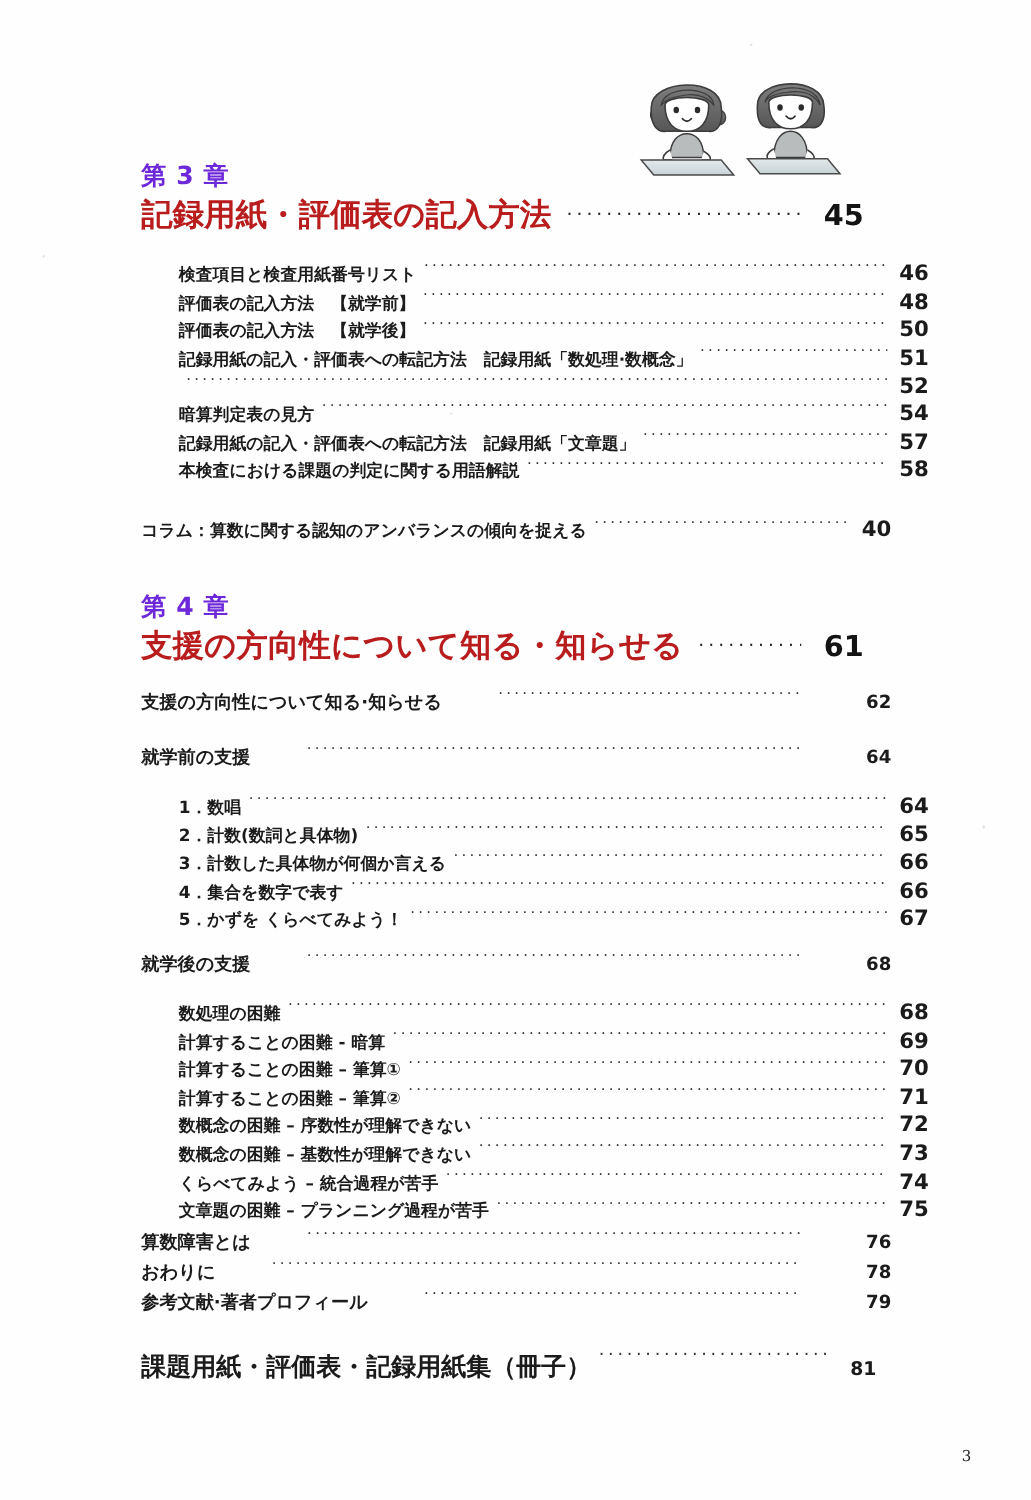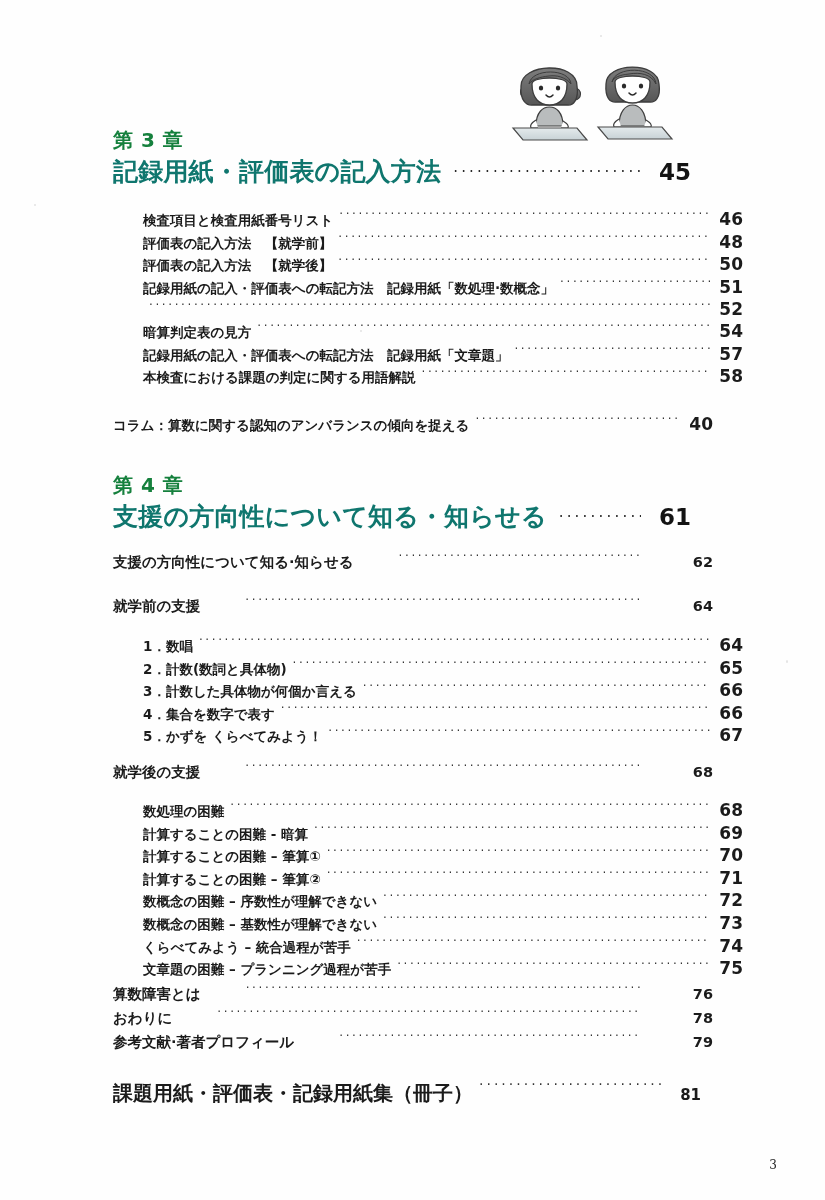--- a/index.html
+++ b/index.html
@@ -36,33 +36,33 @@
     position: absolute;
     left: 113px;
     width: 600px;
   }
   .chapter-num {
     font-size: 20px;
     font-weight: bold;
     letter-spacing: 0.5px;
     line-height: 1.25;
     margin: 0 0 2px 0;
-    color: #15803d;
+    color: #6d28d9;
   }
   .chapter-title-row {
     display: flex;
     align-items: baseline;
     width: 578px;
   }
   .chapter-title {
     font-size: 25px;
     font-weight: bold;
     letter-spacing: 0.2px;
     white-space: nowrap;
-    color: #0f766e;
+    color: #b91c1c;
   }
   .chapter-leader {
     flex: 1 1 auto;
     margin: 0 8px 0 12px;
     position: relative;
     height: 1em;
     overflow: hidden;
   }
   .chapter-leader::before {
     content: "...............................................................................................";

